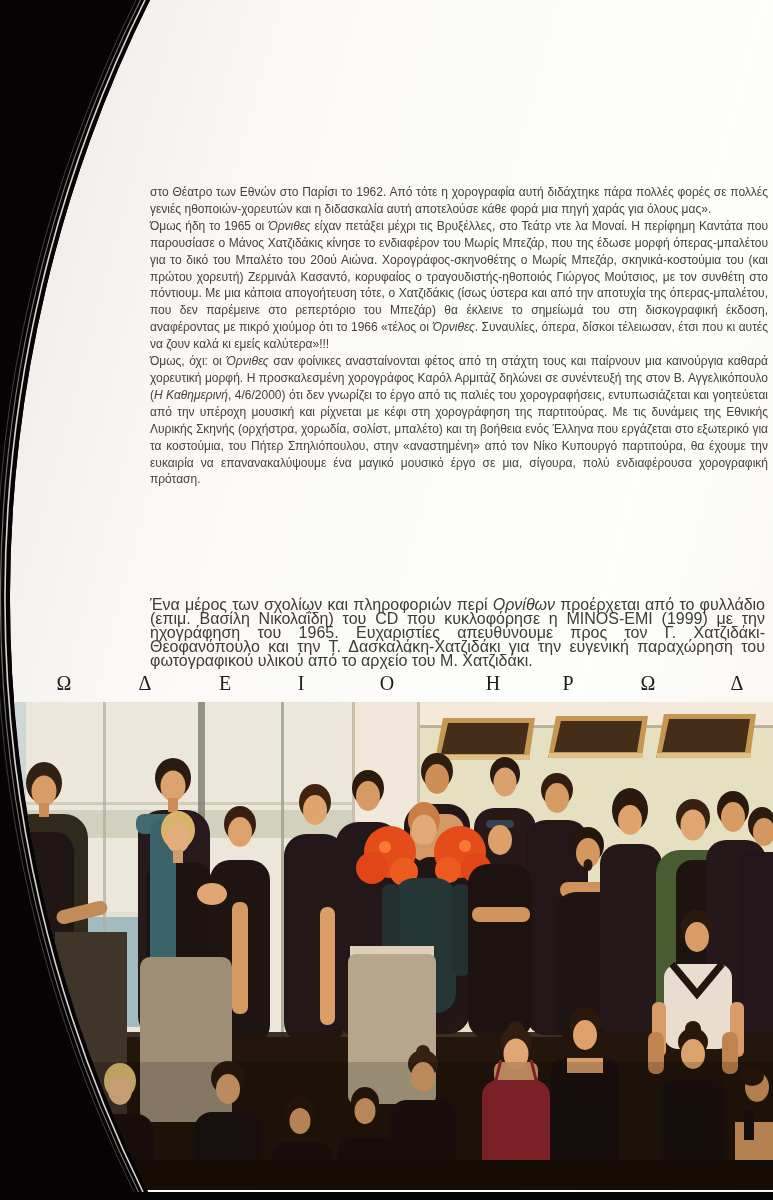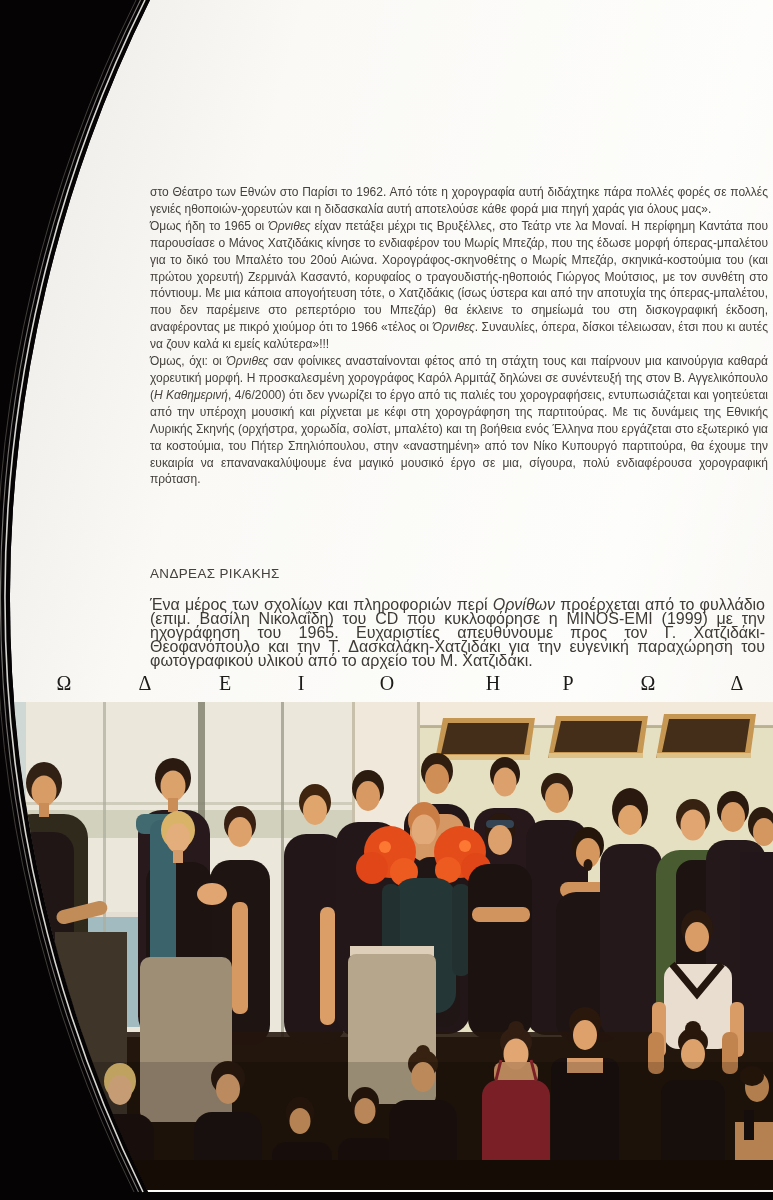--- a/index.html
+++ b/index.html
@@ -57,21 +57,20 @@
 <div class="scan">
 
   <div class="page">
 
     <div class="article">
       <p><span>στο Θέατρο των Εθνών στο Παρίσι το 1962. Από τότε η χορογραφία αυτή διδάχτηκε πάρα πολλές φορές σε πολλές γενιές ηθοποιών-χορευτών και η διδασκαλία αυτή αποτελούσε κάθε φορά μια πηγή χαράς για όλους μας».</span></p>
       <p><span>Όμως ήδη το 1965 οι </span><em>Όρνιθες</em><span> είχαν πετάξει μέχρι τις Βρυξέλλες, στο Τεάτρ ντε λα Μοναί. Η περίφημη Καντάτα που παρουσίασε ο Μάνος Χατζιδάκις κίνησε το ενδιαφέρον του Μωρίς Μπεζάρ, που της έδωσε μορφή όπερας-μπαλέτου για το δικό του Μπαλέτο του 20ού Αιώνα. Χορογράφος-σκηνοθέτης ο Μωρίς Μπεζάρ, σκηνικά-κοστούμια του (και πρώτου χορευτή) Ζερμινάλ Κασαντό, κορυφαίος ο τραγουδιστής-ηθοποιός Γιώργος Μούτσιος, με τον συνθέτη στο πόντιουμ. Με μια κάποια απογοήτευση τότε, ο Χατζιδάκις (ίσως ύστερα και από την αποτυχία της όπερας-μπαλέτου, που δεν παρέμεινε στο ρεπερτόριο του Μπεζάρ) θα έκλεινε το σημείωμά του στη δισκογραφική έκδοση, αναφέροντας με πικρό χιούμορ ότι το 1966 «τέλος οι </span><em>Όρνιθες</em><span>. Συναυλίες, όπερα, δίσκοι τέλειωσαν, έτσι που κι αυτές να ζουν καλά κι εμείς καλύτερα»!!!</span></p>
       <p><span>Όμως, όχι: οι </span><em>Όρνιθες</em><span> σαν φοίνικες ανασταίνονται φέτος από τη στάχτη τους και παίρνουν μια καινούργια καθαρά χορευτική μορφή. Η προσκαλεσμένη χορογράφος Καρόλ Αρμιτάζ δηλώνει σε συνέντευξή της στον Β. Αγγελικόπουλο (</span><em>Η Καθημερινή</em><span>, 4/6/2000) ότι δεν γνωρίζει το έργο από τις παλιές του χορογραφήσεις, εντυπωσιάζεται και γοητεύεται από την υπέροχη μουσική και ρίχνεται με κέφι στη χορογράφηση της παρτιτούρας. Με τις δυνάμεις της Εθνικής Λυρικής Σκηνής (ορχήστρα, χορωδία, σολίστ, μπαλέτο) και τη βοήθεια ενός Έλληνα που εργάζεται στο εξωτερικό για τα κοστούμια, του Πήτερ Σπηλιόπουλου, στην «αναστημένη» από τον Νίκο Κυπουργό παρτιτούρα, θα έχουμε την ευκαιρία να επανανακαλύψουμε ένα μαγικό μουσικό έργο σε μια, σίγουρα, πολύ ενδιαφέρουσα χορογραφική πρόταση.</span></p>
     </div>
 
-    <div class="author">ΑΝΔΡΕΑΣ ΡΙΚΑΚΗΣ</div>
 
     <div class="footnote"><span>Ένα μέρος των σχολίων και πληροφοριών περί </span><em>Ορνίθων</em><span> προέρχεται από το φυλλάδιο (επιμ. Βασίλη Νικολαΐδη) του CD που κυκλοφόρησε η MINOS-EMI (1999) με την ηχογράφηση του 1965. Ευχαριστίες απευθύνουμε προς τον Γ. Χατζιδάκι-Θεοφανόπουλο και την Τ. Δασκαλάκη-Χατζιδάκι για την ευγενική παραχώρηση του φωτογραφικού υλικού από το αρχείο του Μ. Χατζιδάκι.</span></div>
 
     <div class="print-mark">*</div>
 
     <div class="letters">
       <span>Ω</span>
       <span>Δ</span>
       <span>Ε</span>
       <span>Ι</span>

